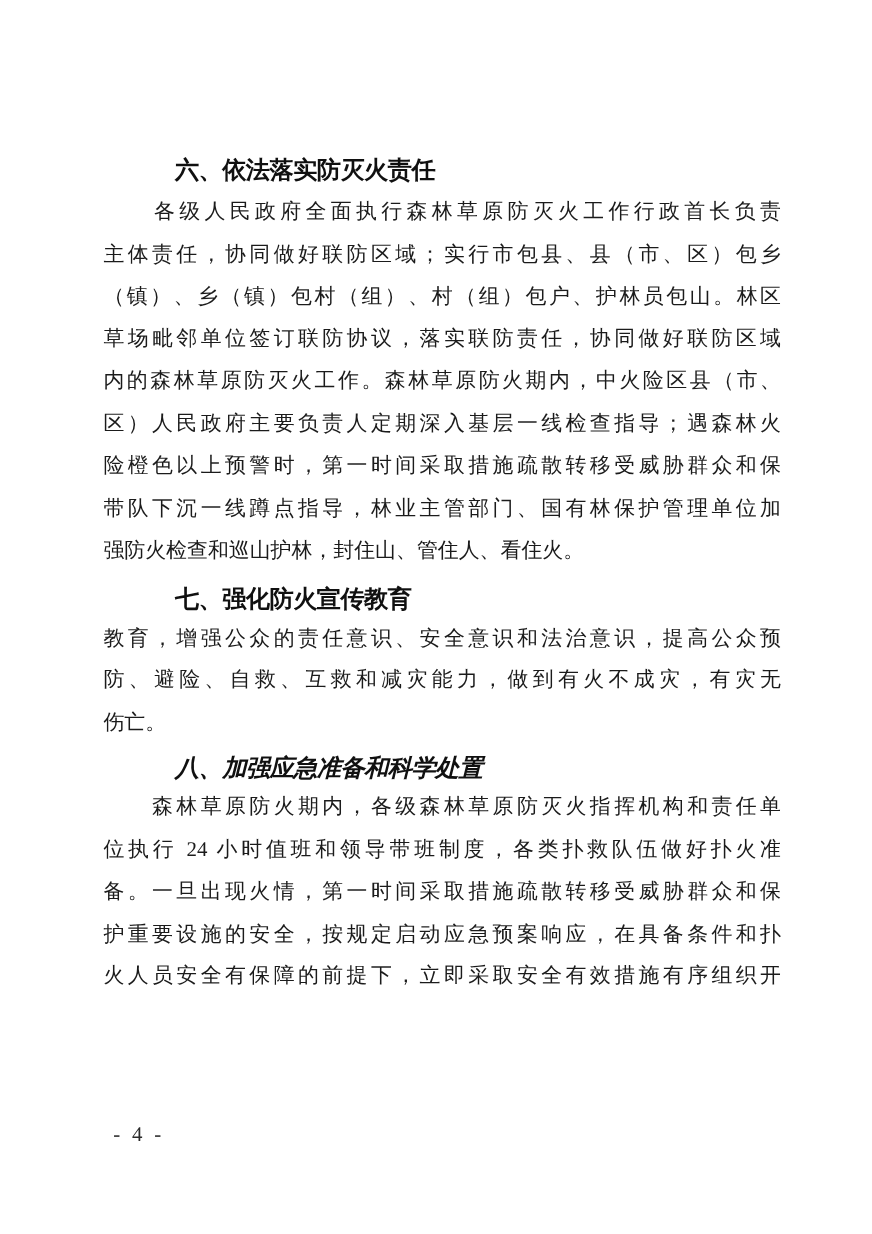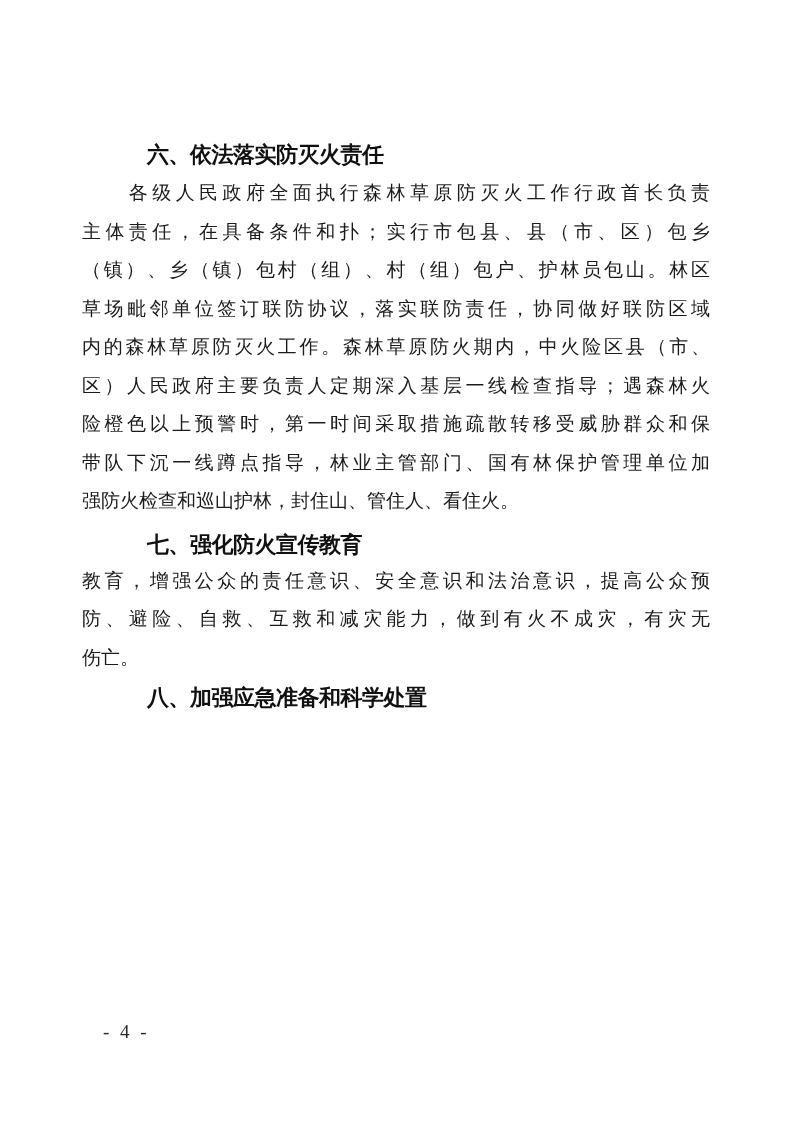--- a/index.html
+++ b/index.html
@@ -15,21 +15,21 @@
     overflow: hidden;
     color: #1b1b1b;
   }
   .content {
     position: absolute;
     left: 82px;
     top: 0;
     width: 628px;
   }
   .top-spacer { height: 140px; }
-  section { display: block; }
+  section { display: block; margin-left: 12px; }
   .heading {
     margin: 0;
     padding-left: 65px;
     font-family: "Liberation Sans", "DejaVu Sans", sans-serif;
     font-weight: 700;
     font-size: 22px;
     letter-spacing: -0.5px;
     line-height: 30px;
     color: #101010;
     text-align: left;
@@ -44,21 +44,21 @@
     overflow: hidden;
   }
   .line.flush {
     text-align-last: left;
   }
   
   .sec-0 .heading { margin-top: 0; }
   .sec-0 .para    { margin-top: 4px; }
   .sec-1 .heading { margin-top: 9px; }
   .sec-1 .para    { margin-top: 2px; }
-  .sec-2 .heading { margin-top: 6px; }
+  .sec-2 .heading { margin-top: 6px; font-style: italic; }
   .sec-2 .para    { margin-top: 2px; }
   .footer {
     position: absolute;
     left: 103px;
     top: 1022px;
     font-size: 19px;
     line-height: 19px;
     letter-spacing: 3px;
     color: #2a2a2a;
     font-family: "Liberation Serif", "DejaVu Serif", serif;
@@ -68,36 +68,43 @@
 <body>
 
 <div class="page">
   <main class="content" id="content">
     <div class="top-spacer"></div>
 
   <section class="sec-0">
         <h2 class="heading">六、依法落实防灭火责任</h2>
         <div class="para">
           <div class="line">　　各级人民政府全面执行森林草原防灭火工作行政首长负责</div>
-          <div class="line">主体责任，在具备条件和扑；实行市包县、县（市、区）包乡</div>
+          <div class="line">主体责任，协同做好联防区域；实行市包县、县（市、区）包乡</div>
           <div class="line">（镇）、乡（镇）包村（组）、村（组）包户、护林员包山。林区</div>
           <div class="line">草场毗邻单位签订联防协议，落实联防责任，协同做好联防区域</div>
           <div class="line">内的森林草原防灭火工作。森林草原防火期内，中火险区县（市、</div>
           <div class="line">区）人民政府主要负责人定期深入基层一线检查指导；遇森林火</div>
           <div class="line">险橙色以上预警时，第一时间采取措施疏散转移受威胁群众和保</div>
           <div class="line">带队下沉一线蹲点指导，林业主管部门、国有林保护管理单位加</div>
           <div class="line flush">强防火检查和巡山护林，封住山、管住人、看住火。</div>
         </div>
       </section>
       <section class="sec-1">
         <h2 class="heading">七、强化防火宣传教育</h2>
         <div class="para">
           <div class="line">教育，增强公众的责任意识、安全意识和法治意识，提高公众预</div>
           <div class="line">防、避险、自救、互救和减灾能力，做到有火不成灾，有灾无</div>
           <div class="line flush">伤亡。</div>
         </div>
       </section>
       <section class="sec-2">
         <h2 class="heading">八、加强应急准备和科学处置</h2>
+        <div class="para">
+          <div class="line">　　森林草原防火期内，各级森林草原防灭火指挥机构和责任单</div>
+          <div class="line">位执行 24 小时值班和领导带班制度，各类扑救队伍做好扑火准</div>
+          <div class="line">备。一旦出现火情，第一时间采取措施疏散转移受威胁群众和保</div>
+          <div class="line">护重要设施的安全，按规定启动应急预案响应，在具备条件和扑</div>
+          <div class="line">火人员安全有保障的前提下，立即采取安全有效措施有序组织开</div>
+        </div>
       </section>
     </main>
   <div class="footer">- 4 -</div>
 </div>
 
 </body></html>

